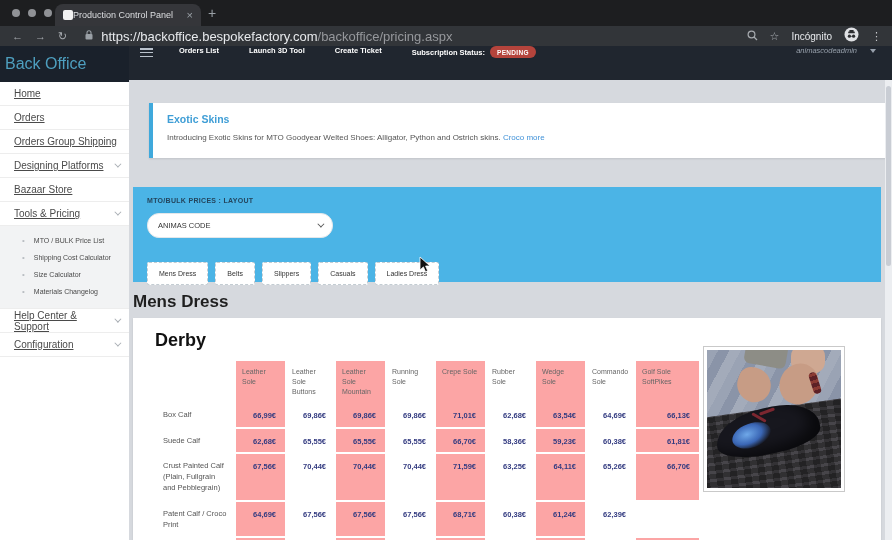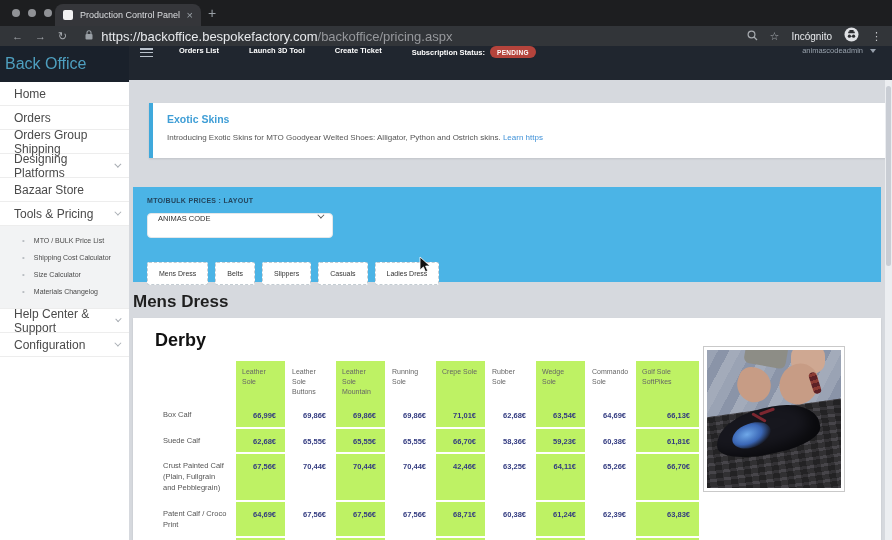--- a/index.html
+++ b/index.html
@@ -5,21 +5,21 @@
   * { margin:0; padding:0; box-sizing:border-box; }
   html,body { width:892px; height:540px; overflow:hidden; background:#d6d9de;
               font-family:"Liberation Sans","DejaVu Sans",sans-serif; }
   .stage { position:relative; width:892px; height:540px; }
 
   
   .tabbar { position:absolute; left:0; top:0; width:892px; height:26px; background:#1d1e20; }
   .lights { position:absolute; left:12px; top:9px; display:flex; gap:8px; }
   .light { width:8px; height:8px; border-radius:50%; background:#909296; }
   .tab { position:absolute; left:55px; top:4px; width:146px; height:22px; background:#35363a;
-         border-radius:8px 8px 0 0; display:flex; align-items:center; padding:0 8px; gap:7px; }
+         border-radius:8px 8px 0 0; display:flex; align-items:center; padding:0 8px; }
   .favicon { width:10px; height:10px; background:#f2f2f2; border-radius:2px; flex:0 0 auto; }
   .tabtitle { font-size:9px; color:#dcdee1; white-space:nowrap; overflow:hidden; flex:1; }
   .tabclose { color:#9aa0a6; font-size:11px; line-height:1; cursor:default; }
   .newtab { position:absolute; left:208px; top:5px; color:#9aa0a6; font-size:14px; }
   .toolbar { position:absolute; left:0; top:26px; width:892px; height:20px; background:#323539;
              display:flex; align-items:center; }
   .navico { color:#a6aaaf; font-size:11px; line-height:1; margin-left:12px; }
   .lock { margin-left:18px; }
   .urltext { font-size:13px; margin-left:8px; white-space:nowrap; }
   .urldomain { color:#e8eaed; }
@@ -34,65 +34,65 @@
            color:#4e9fbf; font-size:16px; line-height:36px; padding-left:5px; }
   .topnav { position:absolute; left:129px; top:46px; width:763px; height:34px; background:#20262f;
             display:flex; align-items:flex-start; }
   .burger { width:13px; margin-left:11px; margin-right:26px; }
   .burger span { display:block; height:1.5px; background:#b9c1cb; margin:2.2px 0; }
   .navlink { color:#fff; font-size:7.5px; font-weight:bold; margin-right:30px; white-space:nowrap; }
   .substatus { color:#fff; font-size:7.5px; font-weight:bold; display:flex; align-items:center; gap:5px; }
   .badge { background:#b5443c; color:#fff; font-size:6.5px; font-weight:bold; padding:2.5px 7px;
            border-radius:8px; letter-spacing:.3px; }
   .userbox { margin-left:auto; margin-right:16px; color:#97a0ab; font-size:7.5px;
-             display:flex; align-items:center; gap:7px; }
+             display:flex; align-items:center; gap:13px;font-style:italic; }
   .caret-down { width:0; height:0; border-left:3px solid transparent; border-right:3px solid transparent;
                 border-top:4px solid #97a0ab; }
 
   
   .sidebar { position:absolute; left:0; top:82px; width:129px; height:458px; background:#fff; }
   .sitem { height:24px; display:flex; align-items:center; padding:0 10px 0 14px;
-           font-size:12px; color:#4a4a4a; border-bottom:1px solid #ededed; }
+           font-size:10px; color:#4a4a4a; border-bottom:1px solid #ededed;text-decoration:underline; }
   .sitem .chev { margin-left:auto; width:5px; height:5px; border-right:1.2px solid #a8adb3;
                  border-bottom:1.2px solid #a8adb3; transform:rotate(45deg) translateY(-2px); }
   .subblock { background:#f2f3f4; padding:6px 0 8px 0; border-bottom:1px solid #ededed; }
   .subitem { display:flex; align-items:center; gap:9px; padding:4.5px 6px 4.5px 22px;
              font-size:7px; color:#4a4a4a; }
   .bullet { color:#b9bdc2; font-size:8px; line-height:1; }
 
   
   .main { position:absolute; left:133px; top:80px; width:748px; height:460px; }
 
   .notice { position:absolute; left:16px; top:23px; width:748px; height:55px; background:#fff;
             border-left:4px solid #3fa9dc; box-shadow:0 1px 2px rgba(0,0,0,.10); padding:10px 14px; }
   .notice-title { color:#3f9ed6; font-weight:bold; font-size:10.5px; margin-bottom:8px; }
   .notice-body { font-size:8px; color:#555; }
   .notice-link { color:#4192d8; }
 
   .bluepanel { position:absolute; left:0; top:107px; width:748px; height:95px; background:#4bb4e6;
                padding:10px 14px; }
   .bp-label { font-size:7px; font-weight:bold; color:#24465e; letter-spacing:.3px; margin-bottom:9px; }
-  .bp-select { width:186px; height:25px; background:#fff; border:1px solid #e3e7ea; border-radius:4px;
-               display:flex; align-items:flex-start; padding:0 10px; font-size:7.5px; color:#333;
+  .bp-select { width:186px; height:25px; background:#fff; border:1px solid #e3e7ea; border-radius:12px;
+               display:flex; align-items:center; padding:0 10px; font-size:7.5px; color:#333;
                margin-bottom:24px; }
   .bp-select .chev { margin-left:auto; width:5px; height:5px; border-right:1.4px solid #555;
                      border-bottom:1.4px solid #555; transform:rotate(45deg) translateY(-2px); }
   .bp-buttons { display:flex; gap:7px; }
   .bp-btn { background:#fff; border:1px dashed #c3ccd2; border-radius:2px; padding:7px 11px;
             font-size:7px; color:#333; font-family:inherit; white-space:nowrap; }
 
   .section-title { position:absolute; left:0; top:212px; font-size:17px; font-weight:bold; color:#1f1f1f; }
 
   .tablecard { position:absolute; left:0; top:238px; width:748px; height:302px; background:#fff;
                box-shadow:0 1px 2px rgba(0,0,0,.10); padding:12px 0 0 22px; }
   .table-title { font-size:18px; font-weight:bold; color:#111; margin-bottom:10px; }
   .trow { display:grid; grid-template-columns:80px repeat(8,49px) 63px; column-gap:1px; }
   .tbody { display:flex; flex-direction:column; row-gap:2px; }
   .tcell { padding:6px 6px; }
-  .stripe { background:#bef264; }
+  .stripe { background:#fca5a5; }
   .th { font-size:7px; color:#666; line-height:1.45; }
   .rowlabel { font-size:7.5px; color:#555; line-height:1.5; padding-left:0; padding-right:8px;margin-left:8px; }
   .price { font-size:7.5px; font-weight:bold; color:#333b80; text-align:right; padding-right:9px; padding-top:8px; }
 
   .shoephoto { position:absolute; right:36px; top:28px; width:142px; height:146px; background:#fff;
                border:1px solid #c9c9c9; padding:3px; }
   .photo-inner { position:relative; width:100%; height:100%; overflow:hidden;
      background:repeating-linear-gradient(118deg,#9aa3b4 0 10px,#8a94a8 10px 20px,#a3abba 20px 30px); }
   .wicker { position:absolute; left:-20px; bottom:-30px; width:180px; height:110px;
      transform:rotate(-8deg);
@@ -242,21 +242,21 @@
         <span class="chev"></span>
       </div>
   </div>
 
   <div class="main">
 
     <div class="notice">
       <div class="notice-title">Exotic Skins</div>
       <div class="notice-body">
         <span>Introducing Exotic Skins for MTO Goodyear Welted Shoes: Alligator, Python and Ostrich skins.</span>
-        <a class="notice-link">Learn https</a>
+        <a class="notice-link">Croco more</a>
       </div>
     </div>
 
     <div class="bluepanel">
       <div class="bp-label">MTO/BULK PRICES : LAYOUT</div>
       <div class="bp-select">
         <span>ANIMAS CODE</span>
         <span class="chev"></span>
       </div>
       <div class="bp-buttons">
@@ -309,37 +309,36 @@
               <div class="tcell price stripe">59,23€</div>
               <div class="tcell price">60,38€</div>
               <div class="tcell price stripe">61,81€</div>
             </div>
             <div class="trow">
               <div class="tcell rowlabel">Crust Painted Calf (Plain, Fullgrain and Pebblegrain)</div>
               <div class="tcell price stripe">67,56€</div>
               <div class="tcell price">70,44€</div>
               <div class="tcell price stripe">70,44€</div>
               <div class="tcell price">70,44€</div>
-              <div class="tcell price stripe">42,46€</div>
+              <div class="tcell price stripe">71,59€</div>
               <div class="tcell price">63,25€</div>
               <div class="tcell price stripe">64,11€</div>
               <div class="tcell price">65,26€</div>
               <div class="tcell price stripe">66,70€</div>
             </div>
             <div class="trow">
               <div class="tcell rowlabel">Patent Calf / Croco Print</div>
               <div class="tcell price stripe">64,69€</div>
               <div class="tcell price">67,56€</div>
               <div class="tcell price stripe">67,56€</div>
               <div class="tcell price">67,56€</div>
               <div class="tcell price stripe">68,71€</div>
               <div class="tcell price">60,38€</div>
               <div class="tcell price stripe">61,24€</div>
               <div class="tcell price">62,39€</div>
-              <div class="tcell price stripe">63,83€</div>
             </div>
             <div class="trow">
               <div class="tcell rowlabel">Hand Made PATINA</div>
               <div class="tcell price stripe">120,35€</div>
               <div class="tcell price">123,17€</div>
               <div class="tcell price stripe">123,17€</div>
               <div class="tcell price">123,17€</div>
               <div class="tcell price stripe">124,3€</div>
               <div class="tcell price">116,11€</div>
               <div class="tcell price stripe">116,96€</div>

